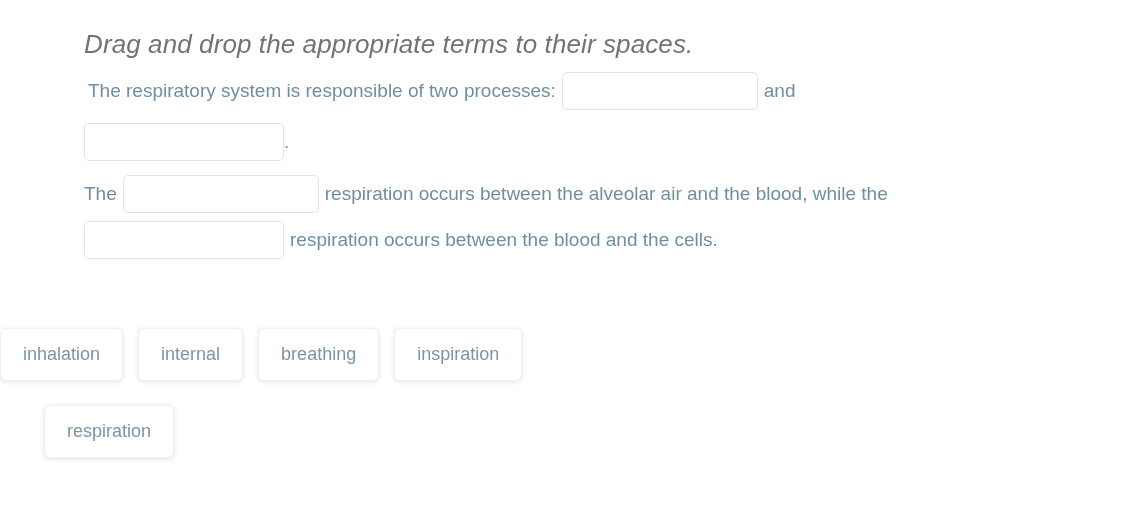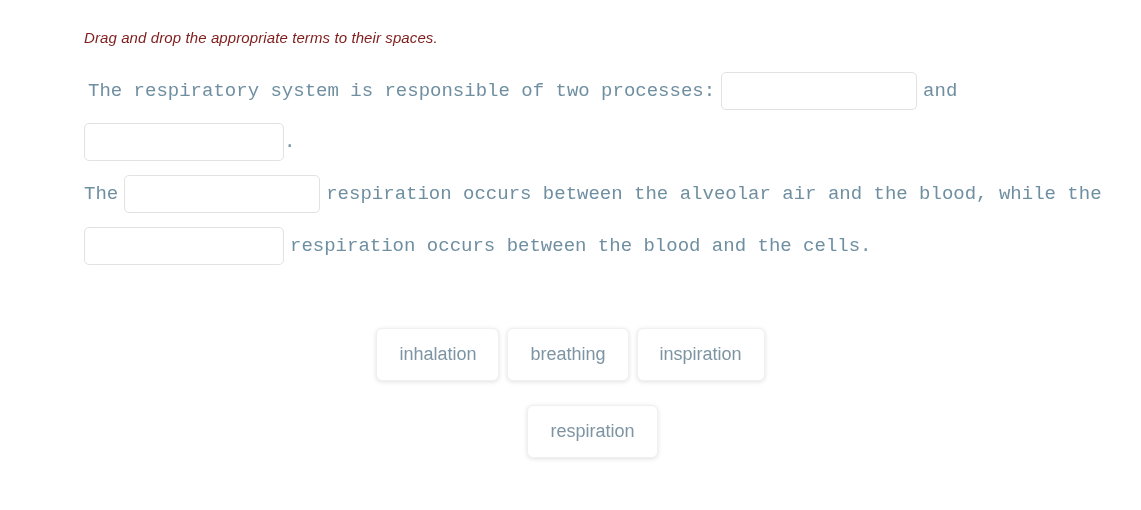--- a/index.html
+++ b/index.html
@@ -21,40 +21,39 @@
     top: 0;
     width: 1141px;
     height: 510px;
   }
 
   .instruction {
     position: absolute;
     left: 84px;
     top: 29px;
     font-style: italic;
-    font-size: 15px;
-    color: #7f1d1d;
+    font-size: 26px;
+    color: #737373;
     letter-spacing: 0.1px;
     white-space: nowrap;
   }
 
   
   .prose {
     position: absolute;
     left: 84px;
     top: 60px;
     width: 1000px;
     font-size: 19px;
     color: #6f8fa1;
     line-height: 52px;
   }
   .prose .seg {
     vertical-align: middle;
     white-space: pre;
-    font-family: Liberation Mono, monospace;
   }
 
   .blank {
     display: inline-block;
     vertical-align: middle;
     background: #ffffff;
     border: 1px solid #e2e2e2;
     border-radius: 5px;
     box-sizing: border-box;
     height: 38px;
@@ -63,36 +62,36 @@
     color: #6f8fa1;
     padding: 0 8px;
     outline: none;
   }
   .blank.w196 { width: 196px; }
   .blank.w200 { width: 200px; }
 
   .line1 { position: absolute; left: 4px;  top: 4px;  white-space: nowrap; }
   .line2 { position: absolute; left: 0px;  top: 55px; white-space: nowrap; }
   .line3 { position: absolute; left: 0px;  top: 107px; white-space: nowrap; }
-  .line4 { position: absolute; left: 0px;  top: 159px; white-space: nowrap; }
+  .line4 { position: absolute; left: 0px;  top: 153px; white-space: nowrap; }
 
   .gap-left  { margin-left: 6px; }
   .gap-right { margin-right: 6px; }
 
   
   .chip-rows {
     position: absolute;
     left: 0;
     top: 328px;
     width: 1141px;
   }
   .chip-row {
     display: flex;
-    justify-content: center;
-    gap: 8px;
+    justify-content: flex-start;
+    gap: 15px;
   }
   .chip-row.row2 {
     margin-top: 24px;
     margin-left: 44px;
   }
   .chip {
     background: #ffffff;
     border: 1px solid #f0f0f0;
     border-radius: 6px;
     box-shadow: 0 1px 4px rgba(60, 70, 80, 0.16);
@@ -135,20 +134,23 @@
     </div>
 
   </div>
 
   <div class="chip-rows">
     <div class="chip-row row1">
       <div class="chip">
           <span>inhalation</span>
         </div>
       <div class="chip">
+          <span>internal</span>
+        </div>
+      <div class="chip">
           <span>breathing</span>
         </div>
       <div class="chip">
           <span>inspiration</span>
         </div>
     </div>
     <div class="chip-row row2">
       <div class="chip">
           <span>respiration</span>
         </div>

